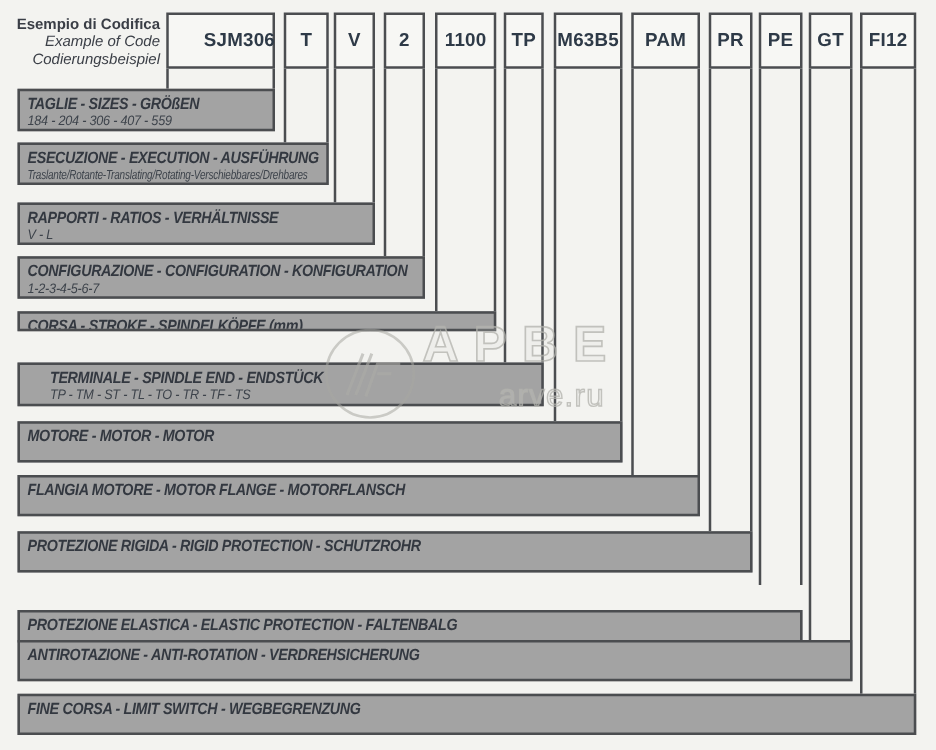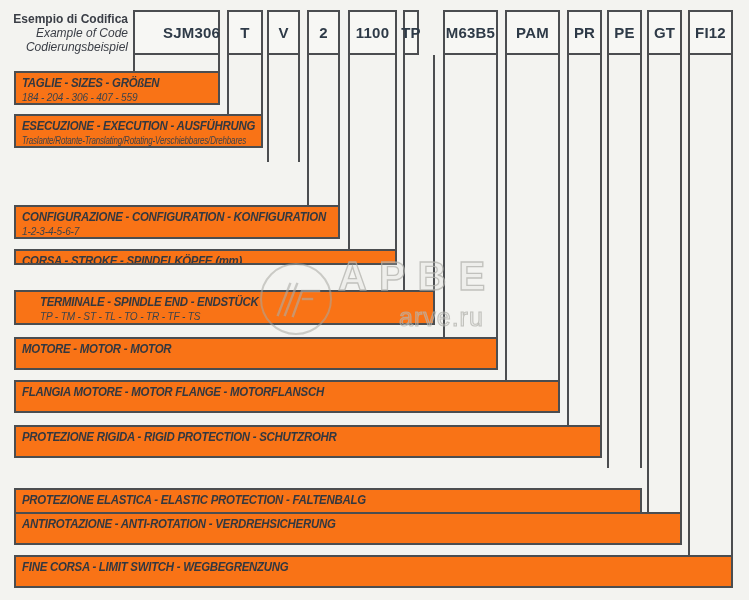--- a/index.html
+++ b/index.html
@@ -29,21 +29,21 @@
   }
 
   
   .stub{
     position:absolute;width:2px;background:#4b4d50;z-index:1;
   }
 
   
   .row{
     position:absolute;left:14px;box-sizing:border-box;
-    border:2px solid #4b4d50;background:#f97316;
+    border:2px solid #4b4d50;background:#a3a3a3;
     padding:2px 4px 0 6px;overflow:hidden;z-index:1;
   }
   .row-title{
     display:block;font-weight:bold;font-style:italic;font-size:13px;
     color:#333840;letter-spacing:-0.3px;white-space:nowrap;
     transform:scaleX(0.88);transform-origin:0 50%;
   }
   .row-sub{
     display:block;font-style:italic;font-size:11px;color:#3d434b;
     letter-spacing:-0.2px;white-space:nowrap;margin-top:1px;
@@ -82,21 +82,21 @@
     <span class="l1">Esempio di Codifica</span><br>
     <span class="l2">Example of Code</span><br>
     <span class="l3">Codierungsbeispiel</span>
   </div>
 
   <div class="code-box" style="left:133px;width:87px;padding-left:30px;">SJM306</div>
   <div class="code-box" style="left:227px;width:36px;">T</div>
   <div class="code-box" style="left:267px;width:33px;">V</div>
   <div class="code-box" style="left:307px;width:33px;">2</div>
   <div class="code-box" style="left:348px;width:49px;">1100</div>
-  <div class="code-box" style="left:403px;width:16px;">TP</div>
+  <div class="code-box" style="left:403px;width:32px;">TP</div>
   <div class="code-box" style="left:443px;width:55px;">M63B5</div>
   <div class="code-box" style="left:505px;width:55px;">PAM</div>
   <div class="code-box" style="left:567px;width:35px;">PR</div>
   <div class="code-box" style="left:607px;width:35px;">PE</div>
   <div class="code-box" style="left:647px;width:35px;">GT</div>
   <div class="code-box" style="left:688px;width:45px;">FI12</div>
 
   <div class="stub" style="left:133px;top:55px;height:16px;"></div>
   <div class="stub" style="left:227px;top:55px;height:59px;"></div>
   <div class="stub" style="left:267px;top:55px;height:107px;"></div>
@@ -123,20 +123,24 @@
   <div class="stub" style="left:680px;top:55px;height:457px;"></div>
   <div class="stub" style="left:731px;top:55px;height:500px;"></div>
 
   <div class="row" style="top:71px;width:206px;height:34px;">
     <span class="row-title">TAGLIE - SIZES - GRÖßEN</span>
     <span class="row-sub">184 - 204 - 306 - 407 - 559</span>
   </div>
   <div class="row" style="top:114px;width:249px;height:34px;">
     <span class="row-title">ESECUZIONE - EXECUTION - AUSFÜHRUNG</span>
     <span class="row-sub condense">Traslante/Rotante-Translating/Rotating-Verschiebbares/Drehbares</span>
+  </div>
+  <div class="row" style="top:162px;width:286px;height:34px;">
+    <span class="row-title">RAPPORTI - RATIOS - VERHÄLTNISSE</span>
+    <span class="row-sub">V - L</span>
   </div>
   <div class="row" style="top:205px;width:326px;height:34px;">
     <span class="row-title">CONFIGURAZIONE - CONFIGURATION - KONFIGURATION</span>
     <span class="row-sub">1-2-3-4-5-6-7</span>
   </div>
   <div class="row" style="top:249px;width:383px;height:16px;">
     <span class="row-title">CORSA - STROKE - SPINDELKÖPFE (mm)</span>
     <span class="row-sub"></span>
   </div>
   <div class="row" style="top:290px;width:421px;height:35px;padding-left:24px;">

